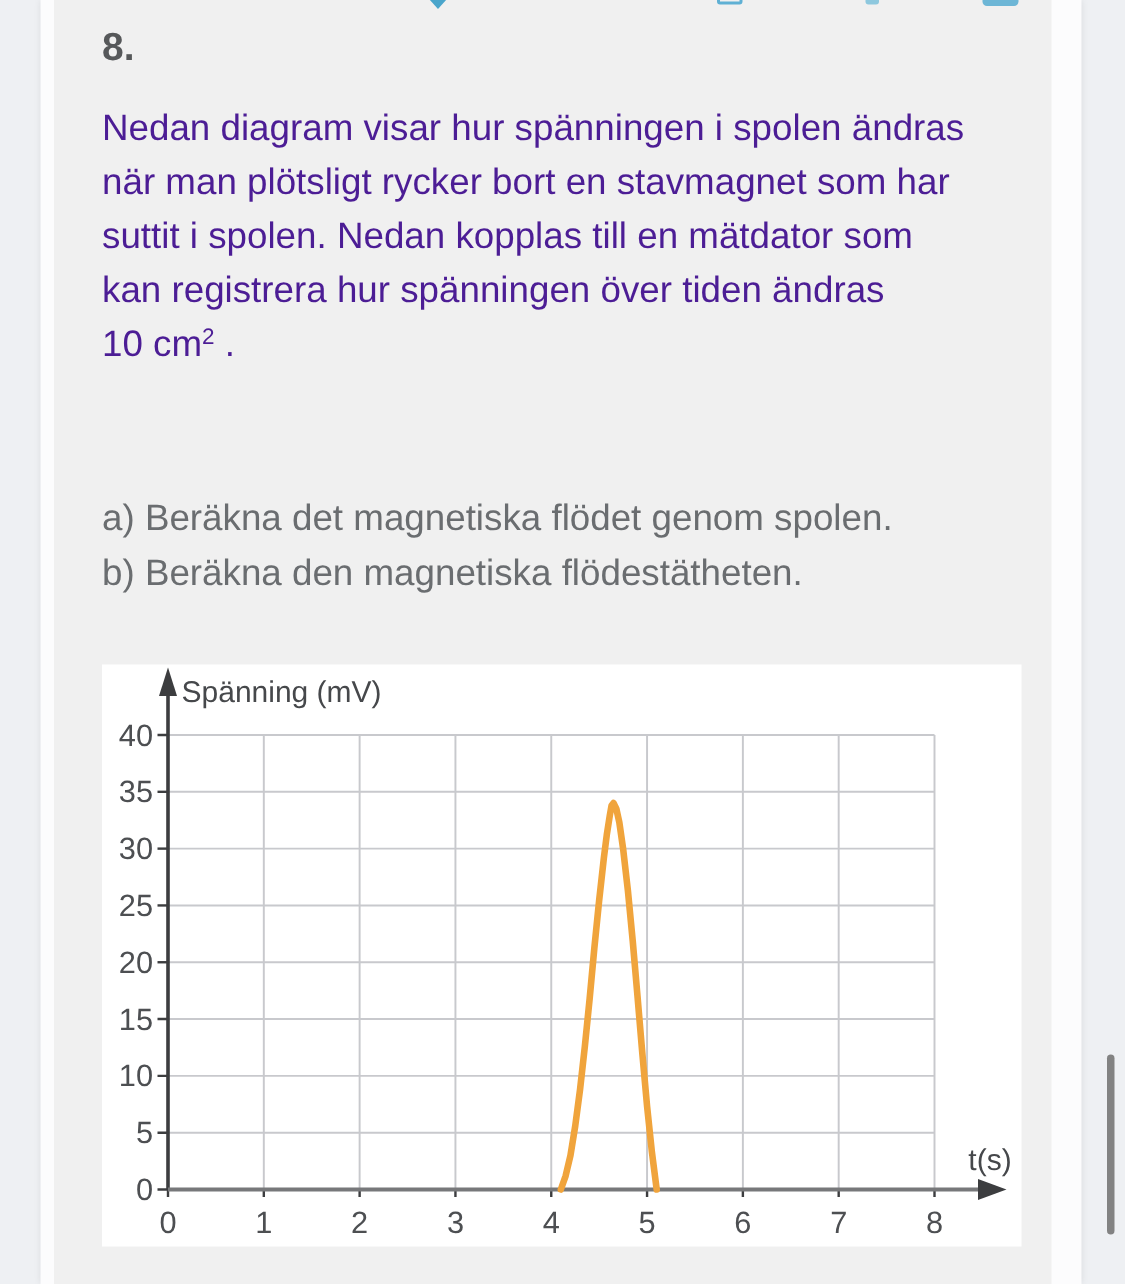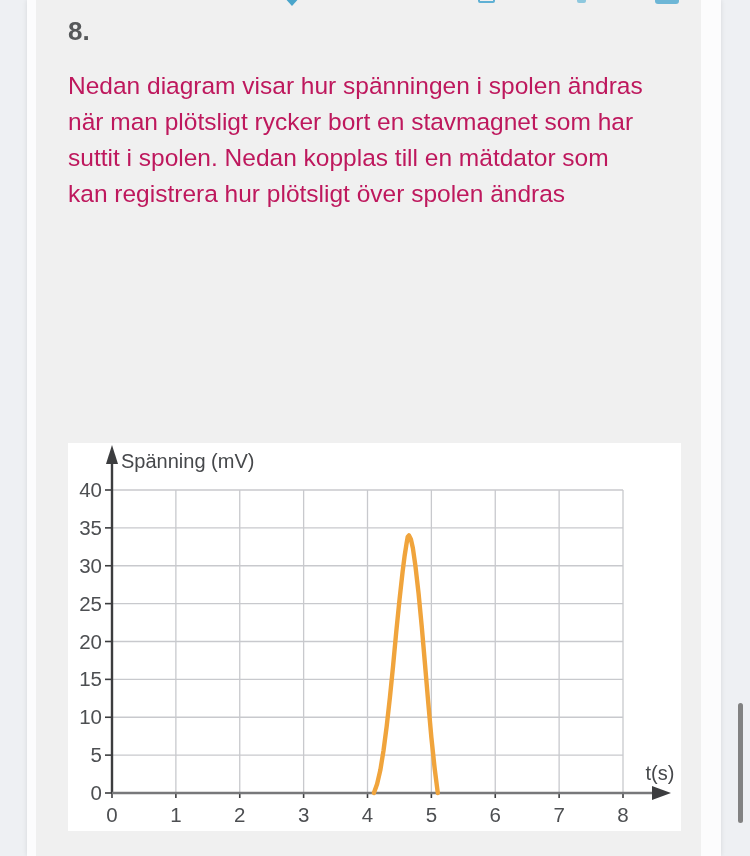--- a/index.html
+++ b/index.html
@@ -14,21 +14,21 @@
   .icon-caret{position:absolute;left:283px;top:-4px;width:0;height:0;
       border-left:9px solid transparent;border-right:9px solid transparent;
       border-top:10px solid #4aa5cb;}
   .icon-square{position:absolute;left:478px;top:-13px;width:13px;height:12px;
       border:2.5px solid #5fb0d4;border-radius:2px;background:transparent;}
   .icon-dot{position:absolute;left:577px;top:-2px;width:9px;height:5px;background:#8ec8de;border-radius:2px;}
   .icon-bar{position:absolute;left:655px;top:-3px;width:24px;height:7px;background:#6db6d6;border-radius:3px;}
 
   .qnum{position:absolute;left:68px;top:16px;font-size:26px;font-weight:bold;color:#56585a;}
   .body-text{position:absolute;left:68px;top:68px;font-size:24.5px;line-height:36px;
-      color:#be185d;white-space:nowrap;}
+      color:#4c1d95;white-space:nowrap;}
   .body-text sup{font-size:15px;vertical-align:8px;line-height:0;}
   .tasks{position:absolute;left:68px;top:327px;font-size:24.5px;line-height:37px;
       color:#6a6d70;white-space:nowrap;}
 
   .chart-box{position:absolute;left:68px;top:443px;width:613px;height:388px;background:#ffffff;}
   .tick{font:20.5px "Liberation Sans",sans-serif;fill:#4d4f52;}
   .axis-title{font:20px "Liberation Sans",sans-serif;fill:#46484b;}
 
   .scroll-thumb{position:absolute;left:738px;top:703px;width:5px;height:120px;
       background:#828282;border-radius:3px;}
@@ -44,23 +44,28 @@
   <div class="icon-square"></div>
   <div class="icon-dot"></div>
   <div class="icon-bar"></div>
 
   <div class="qnum">8.</div>
 
   <div class="body-text">
     <div>Nedan diagram visar hur spänningen i spolen ändras</div>
     <div>när man plötsligt rycker bort en stavmagnet som har</div>
     <div>suttit i spolen. Nedan kopplas till en mätdator som</div>
-    <div>kan registrera hur plötsligt över spolen ändras</div>
+    <div>kan registrera hur spänningen över tiden ändras</div>
+    <div><span>10 cm</span><sup>2</sup><span> .</span></div>
   </div>
 
+  <div class="tasks">
+    <div>a) Beräkna det magnetiska flödet genom spolen.</div>
+    <div>b) Beräkna den magnetiska flödestätheten.</div>
+  </div>
 
   <div class="chart-box">
     <svg id="chart-svg" width="613" height="388" viewBox="0 0 613 388">
         <line x1="107.875" y1="47" x2="107.875" y2="350" stroke="#c8c9cd" stroke-width="1.3"></line>
         <line x1="171.75" y1="47" x2="171.75" y2="350" stroke="#c8c9cd" stroke-width="1.3"></line>
         <line x1="235.625" y1="47" x2="235.625" y2="350" stroke="#c8c9cd" stroke-width="1.3"></line>
         <line x1="299.5" y1="47" x2="299.5" y2="350" stroke="#c8c9cd" stroke-width="1.3"></line>
         <line x1="363.375" y1="47" x2="363.375" y2="350" stroke="#c8c9cd" stroke-width="1.3"></line>
         <line x1="427.25" y1="47" x2="427.25" y2="350" stroke="#c8c9cd" stroke-width="1.3"></line>
         <line x1="491.125" y1="47" x2="491.125" y2="350" stroke="#c8c9cd" stroke-width="1.3"></line>

